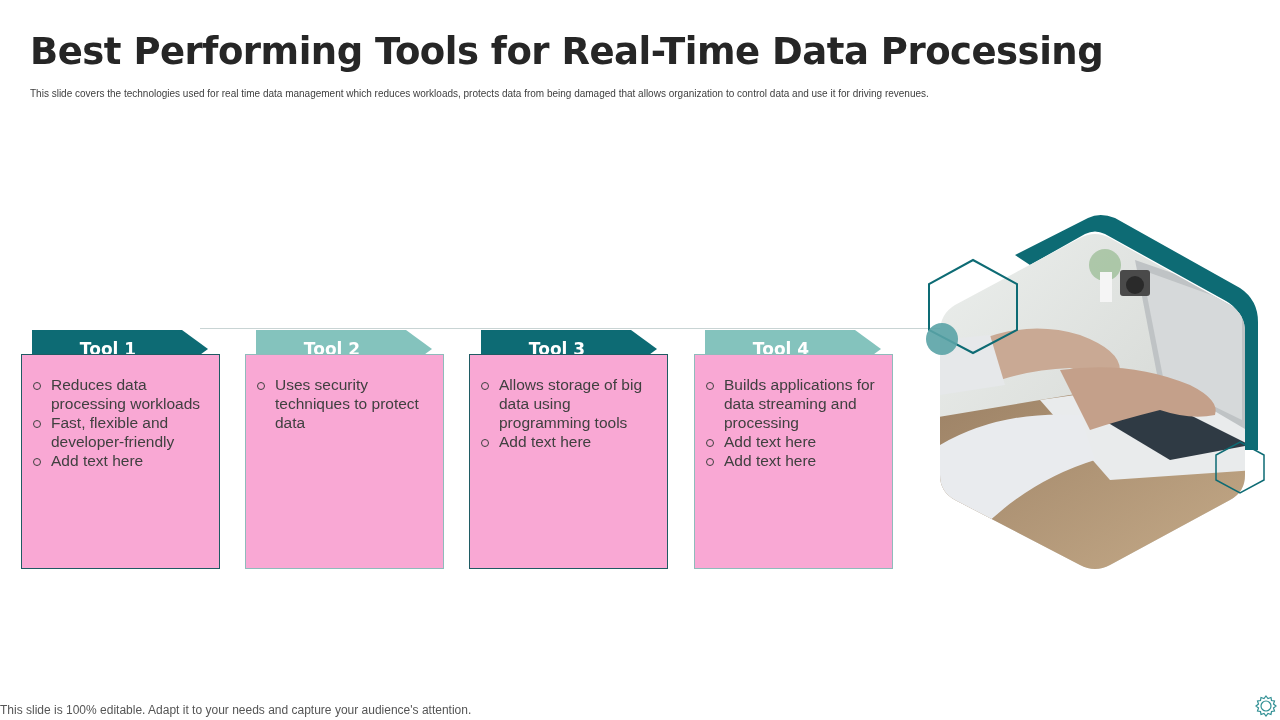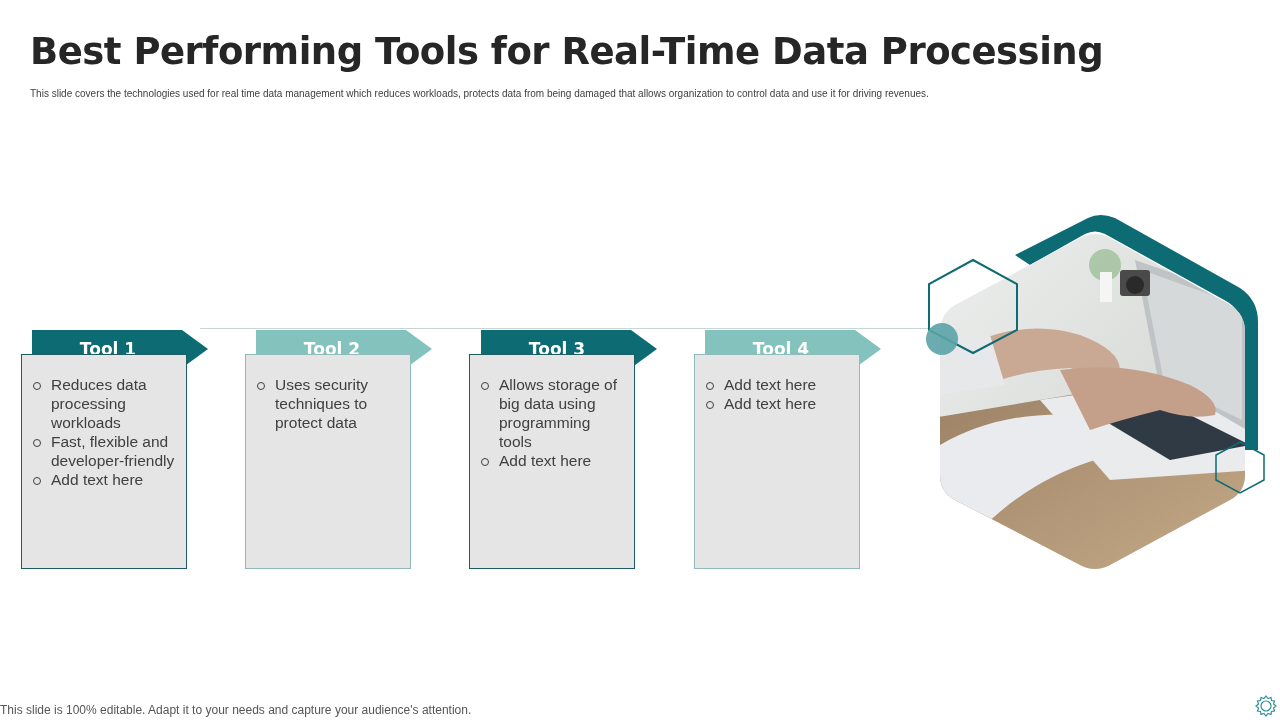--- a/index.html
+++ b/index.html
@@ -26,22 +26,22 @@
       position: absolute; top: 310px; height: 38px; width: 176px;
       clip-path: polygon(0 0, 150px 0, 176px 19px, 150px 38px, 0 38px);
       display: flex; align-items: center; justify-content: center;
       padding-right: 24px;
       font-family: "DejaVu Sans", sans-serif; font-weight: bold; font-size: 17px; color: #ffffff; margin-top: 20px;
     }
     .arrow.dark { background: #0d6b74; }
     .arrow.light { background: #84c3bd; text-decoration: underline; }
 
     .card {
-      position: absolute; top: 354px; width: 166px; height: 215px;
-      background: #e5e5e5; padding: 20px 10px 0 10px;
+      position: absolute; top: 354px; width: 199px; height: 215px;
+      background: #f9a8d4; padding: 20px 10px 0 10px;
     }
     .card.dark { border: 1.5px solid #1f5b63; }
     .card.light { border: 1px solid #8fbbbb; }
     .card ul { list-style: none; }
     .card li {
       position: relative; padding-left: 19px;
       font-size: 15.5px; line-height: 19px; color: #404040;
     }
     .card li::before {
       content: ""; position: absolute; left: 1px; top: 7px;
@@ -94,20 +94,21 @@
     <li>Allows storage of big data using programming tools</li>
     <li>Add text here</li>
   </ul>
 </div>
 
 <div class="arrow light" style="left:705px;">
   <span>Tool 4</span>
 </div>
 <div class="card light" style="left:694px;">
   <ul>
+    <li>Builds applications for data streaming and processing</li>
     <li>Add text here</li>
     <li>Add text here</li>
   </ul>
 </div>
 
 <div class="photo-wrap">
   <svg width="360" height="370" viewBox="0 0 360 370">
     <defs>
       <clipPath id="hexclip">
         <path d="M160,28 Q175,20 190,28 L310,95 Q325,104 325,122 L325,265 Q325,282 310,290 L190,355 Q175,363 160,355 L35,290 Q20,282 20,265 L20,122 Q20,104 35,95 Z"></path>

